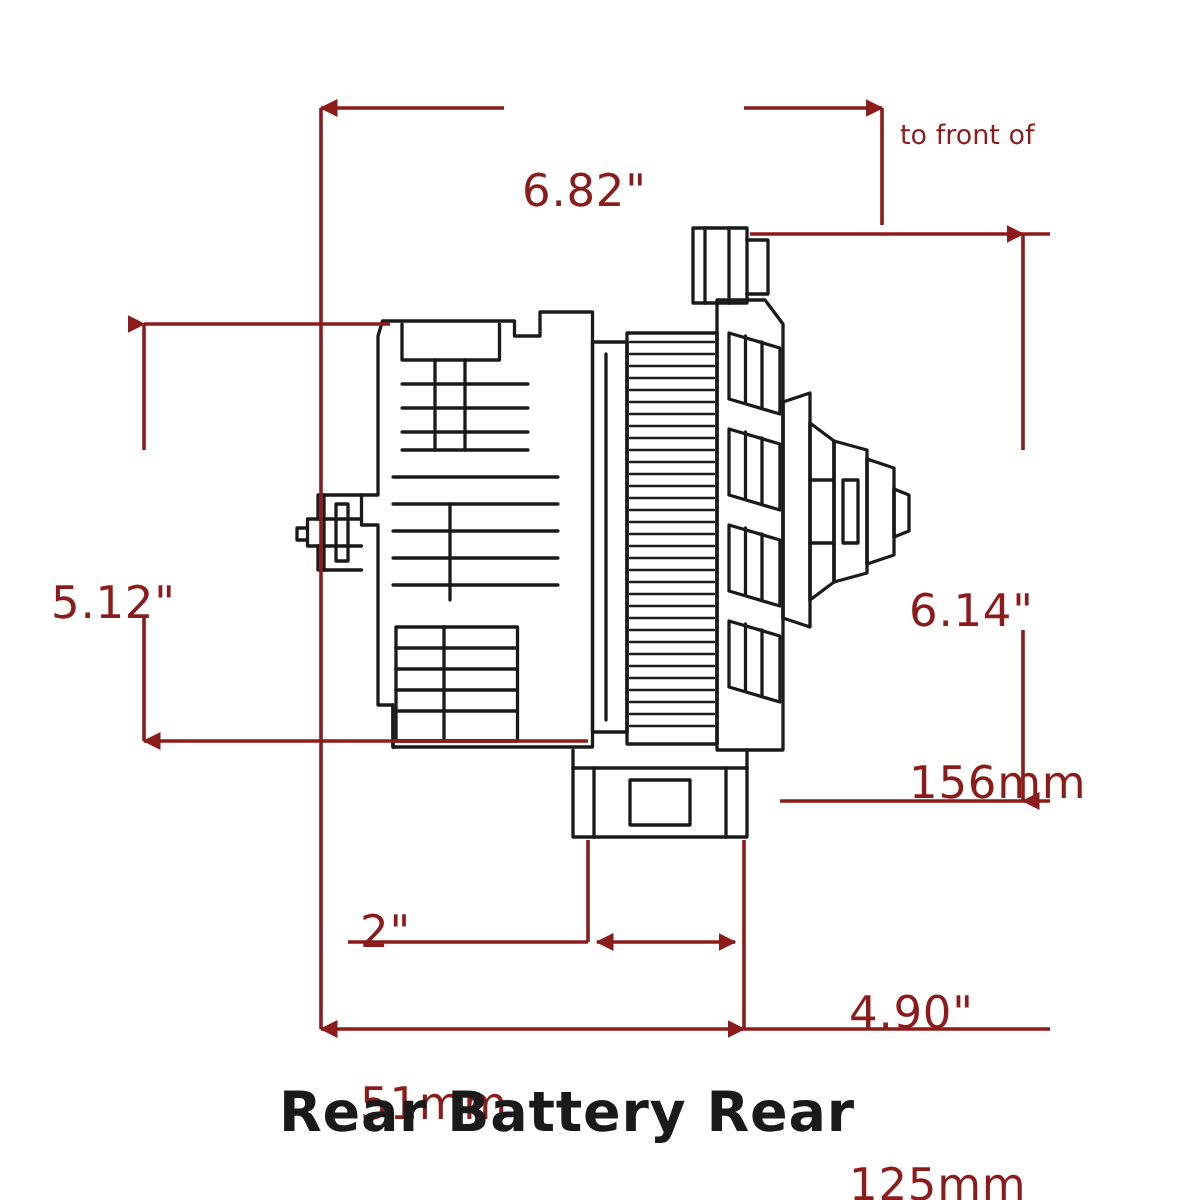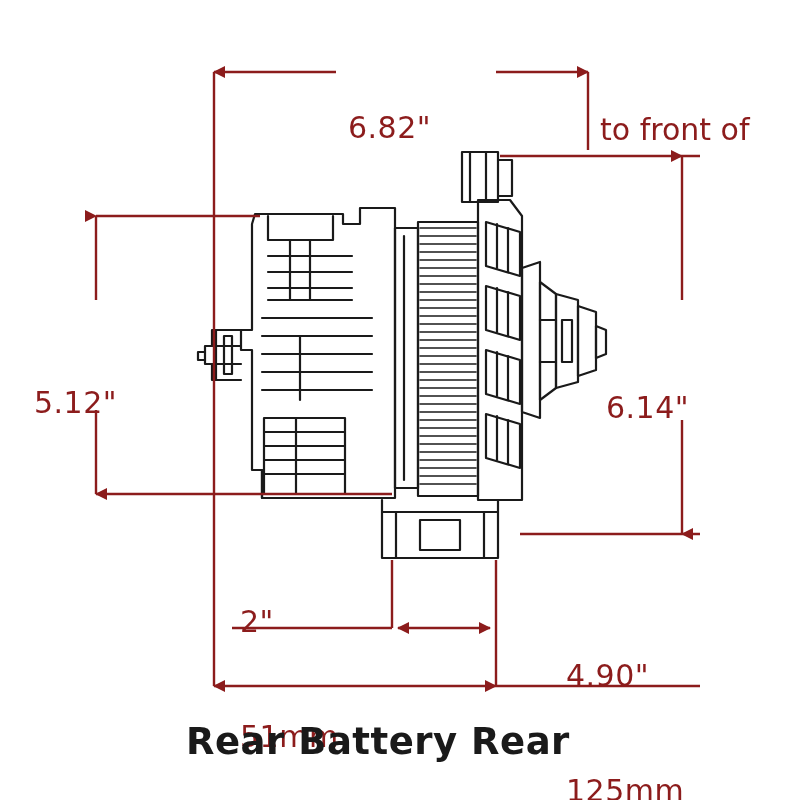--- a/index.html
+++ b/index.html
@@ -33,21 +33,21 @@
     font-family: "DejaVu Sans", sans-serif;
     font-size: 30px;
     line-height: 1.28;
     white-space: pre;
     letter-spacing: 0.5px;
   }
   .note-text {
     position: absolute;
     color: #8c1c1c;
     font-family: "DejaVu Sans", sans-serif;
-    font-size: 30px;
+    font-size: 18px;
     line-height: 1.3;
     white-space: pre;
   }
   .caption-text {
     position: absolute;
     color: #1a1a1a;
     font-family: "DejaVu Sans", sans-serif;
     font-weight: bold;
     font-size: 37px;
     letter-spacing: 0.5px;
@@ -228,20 +228,21 @@
   <div class="note-text" style="left:600px; top:32px;">
     <div>to front of</div>
   </div>
 
   <div class="dim-text" style="left:34px; top:307px;">
     <div>5.12"</div>
   </div>
 
   <div class="dim-text" style="left:606px; top:312px;">
     <div>6.14"</div>
+    <div>156mm</div>
   </div>
 
   <div class="dim-text" style="left:240px; top:526px;">
     <div>2"</div>
     <div>51mm</div>
   </div>
 
   <div class="dim-text" style="left:566px; top:580px;">
     <div>4.90"</div>
     <div>125mm</div>

